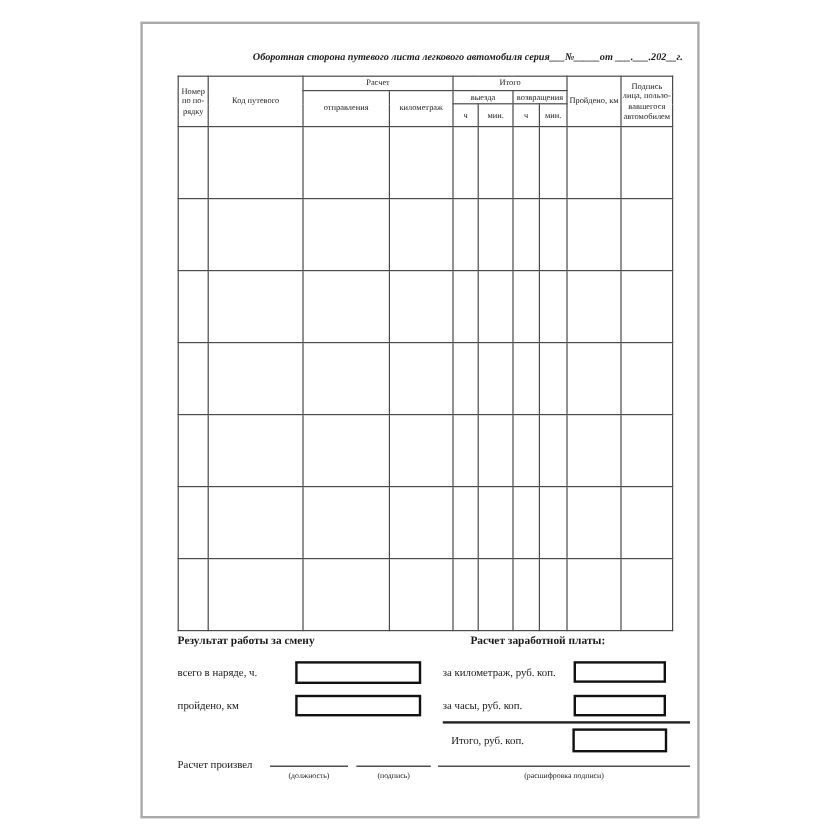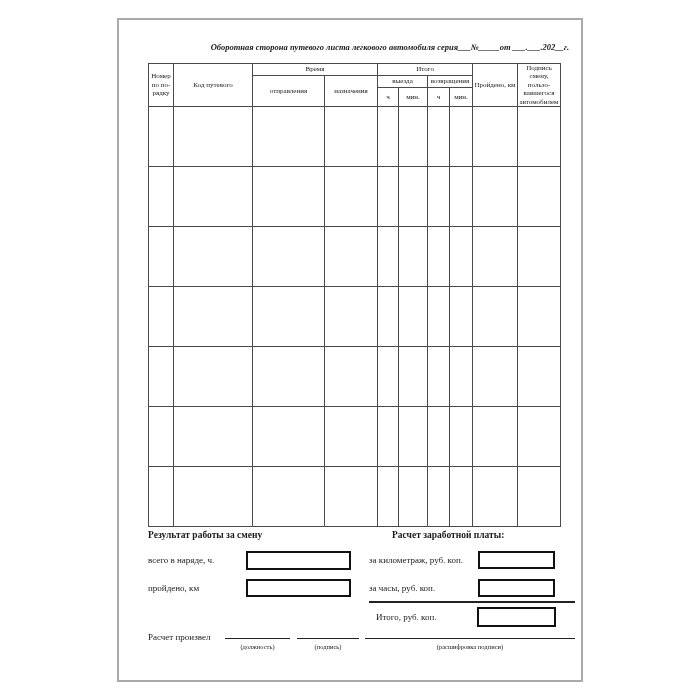--- a/index.html
+++ b/index.html
@@ -104,28 +104,28 @@
         <col style="width:29px">
       <col style="width:22px">
         <col style="width:23px">
         <col style="width:45px">
       <col style="width:43px">
     </colgroup>
     <thead>
       <tr class="h-row-a">
         <th rowspan="3">Номер по по-рядку</th>
         <th rowspan="3" class="cell-code">Код путевого</th>
-        <th colspan="2" class="cell-group">Время</th>
+        <th colspan="2" class="cell-group">Расчет</th>
         <th colspan="4" class="cell-group">Итого</th>
         <th rowspan="3">Пройдено, км</th>
-        <th rowspan="3" class="cell-signature">Подпись смену, пользо-вавшегося автомобилем</th>
+        <th rowspan="3" class="cell-signature">Подпись лица, пользо-вавшегося автомобилем</th>
       </tr>
       <tr class="h-row-b">
         <th rowspan="2" class="cell-place-sub">отправления</th>
-        <th rowspan="2" class="cell-place-sub">назначения</th>
+        <th rowspan="2" class="cell-place-sub">километраж</th>
         <th colspan="2" class="cell-time-sub">выезда</th>
         <th colspan="2" class="cell-time-sub">возвращения</th>
       </tr>
       <tr class="h-row-c">
         <th class="cell-hm">ч</th>
         <th class="cell-hm">мин.</th>
         <th class="cell-hm">ч</th>
         <th class="cell-hm">мин.</th>
       </tr>
     </thead>

